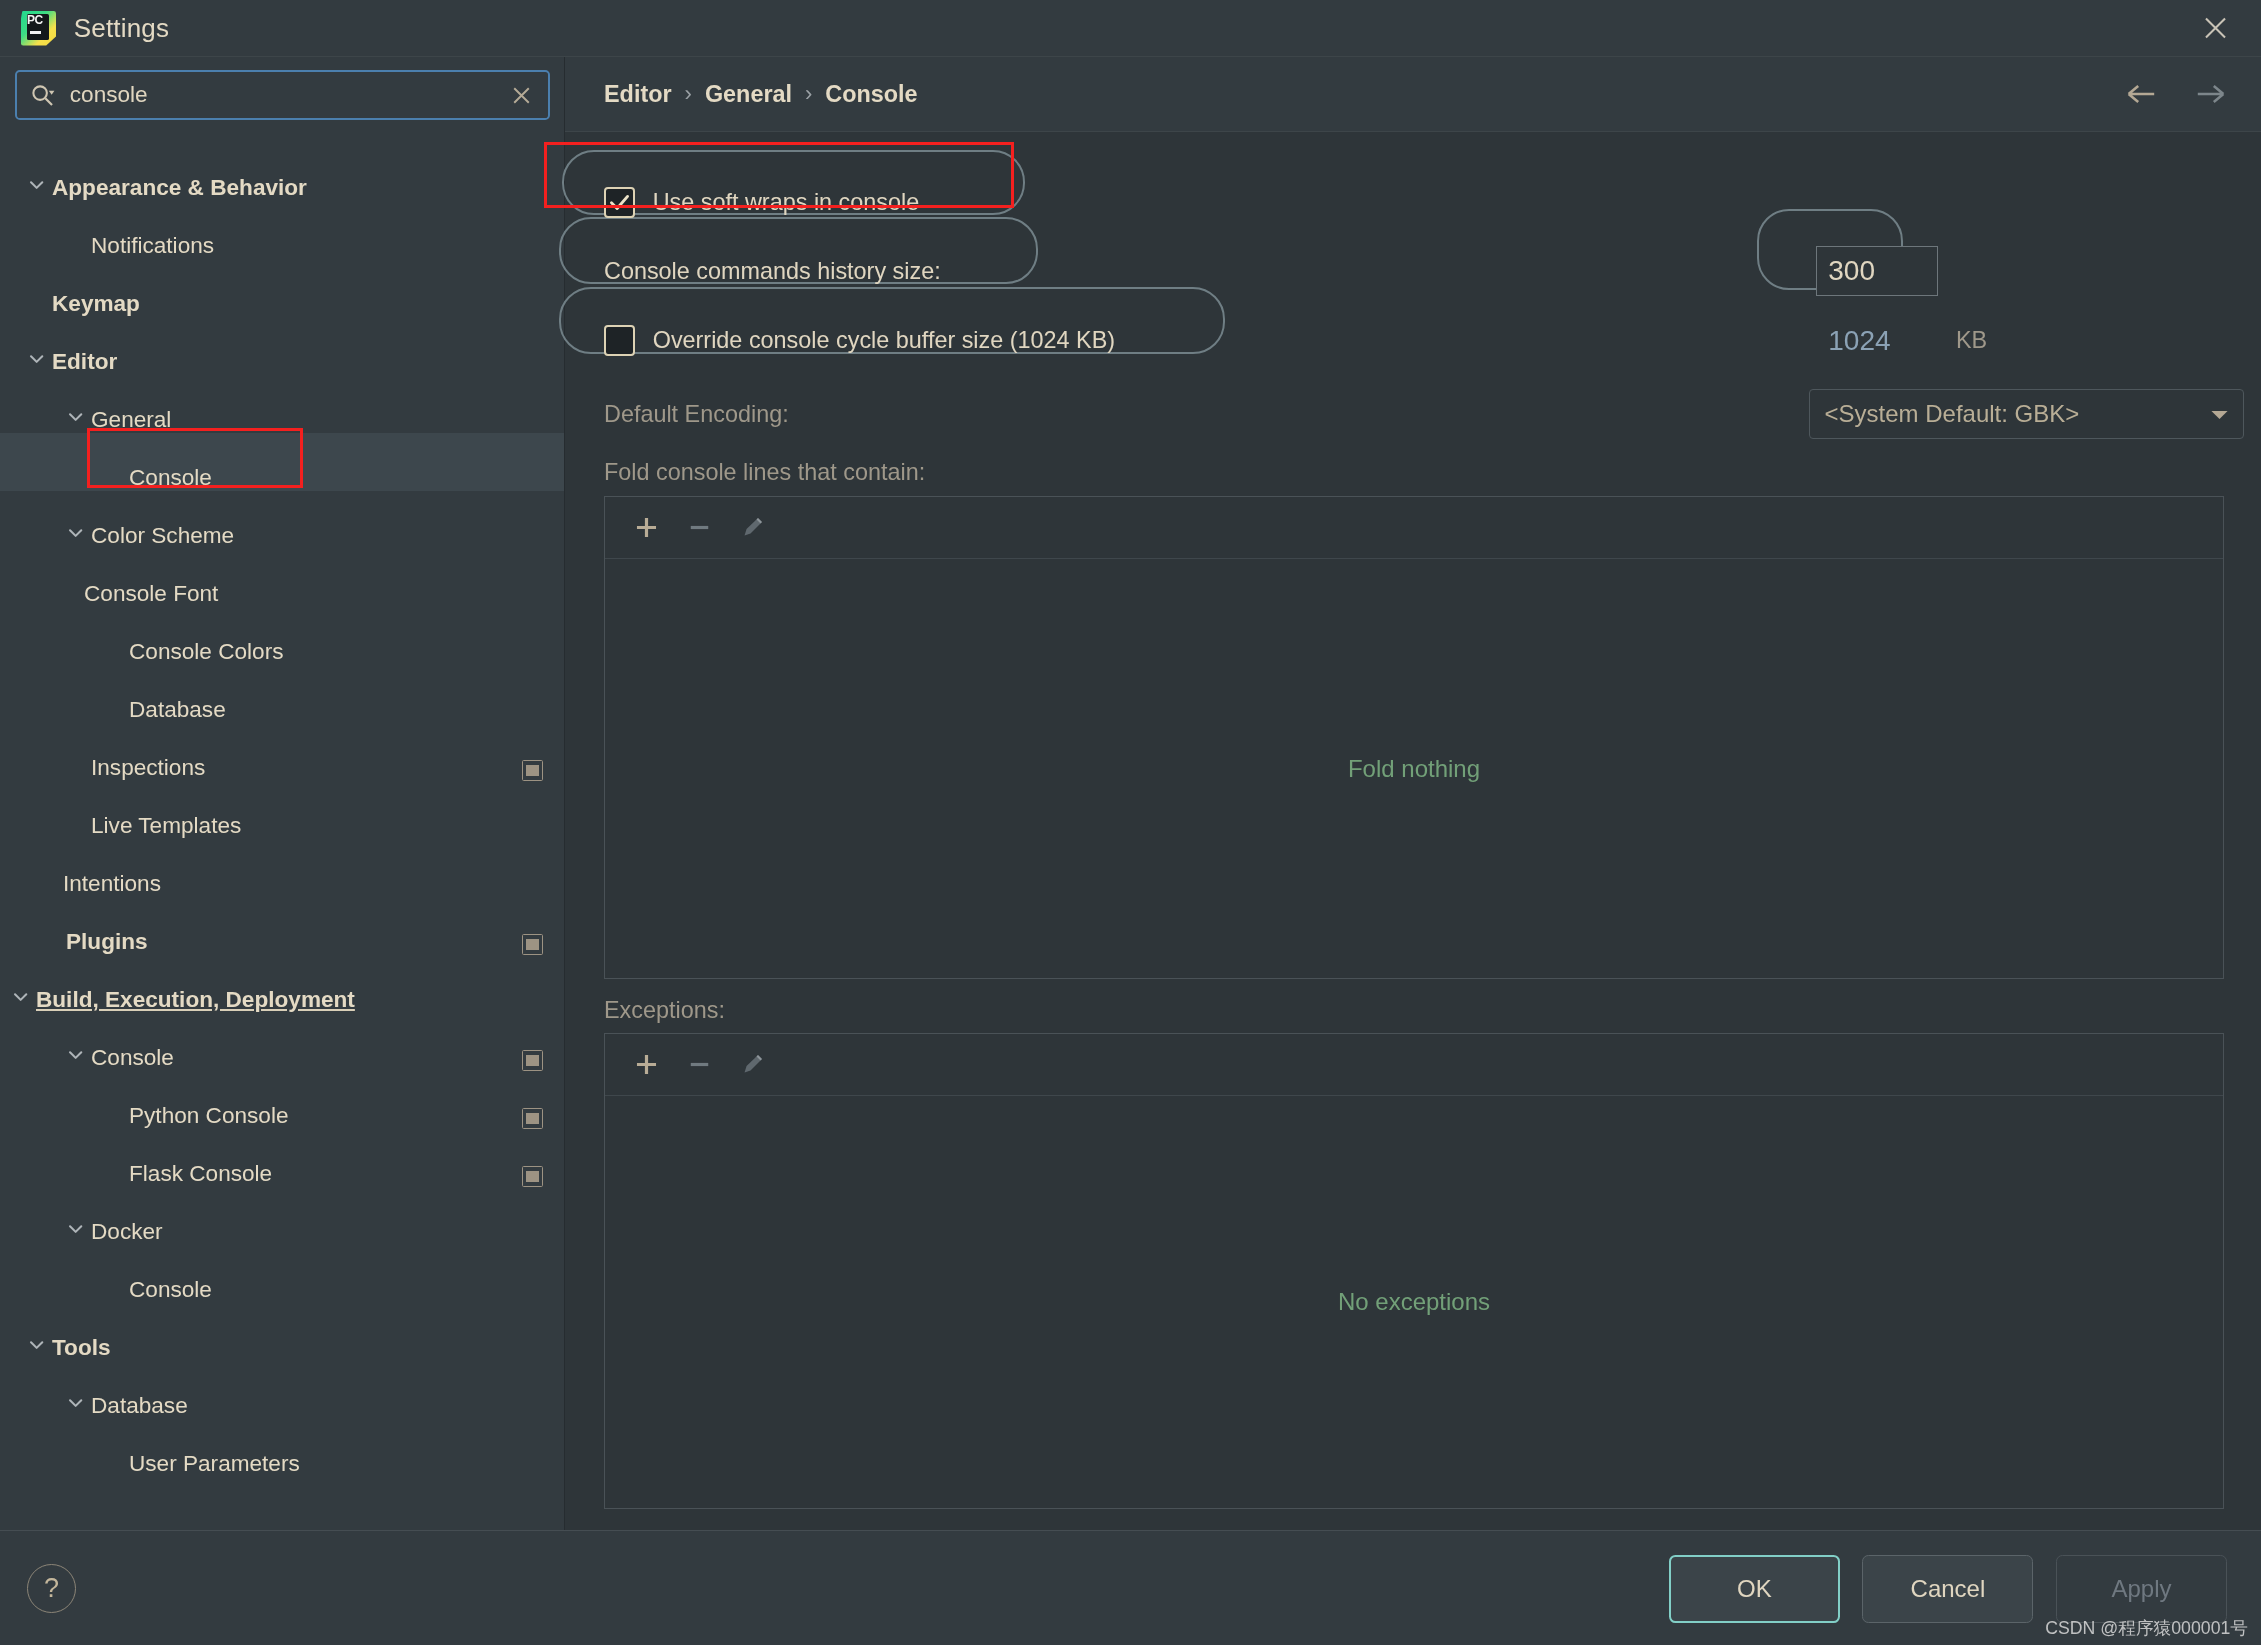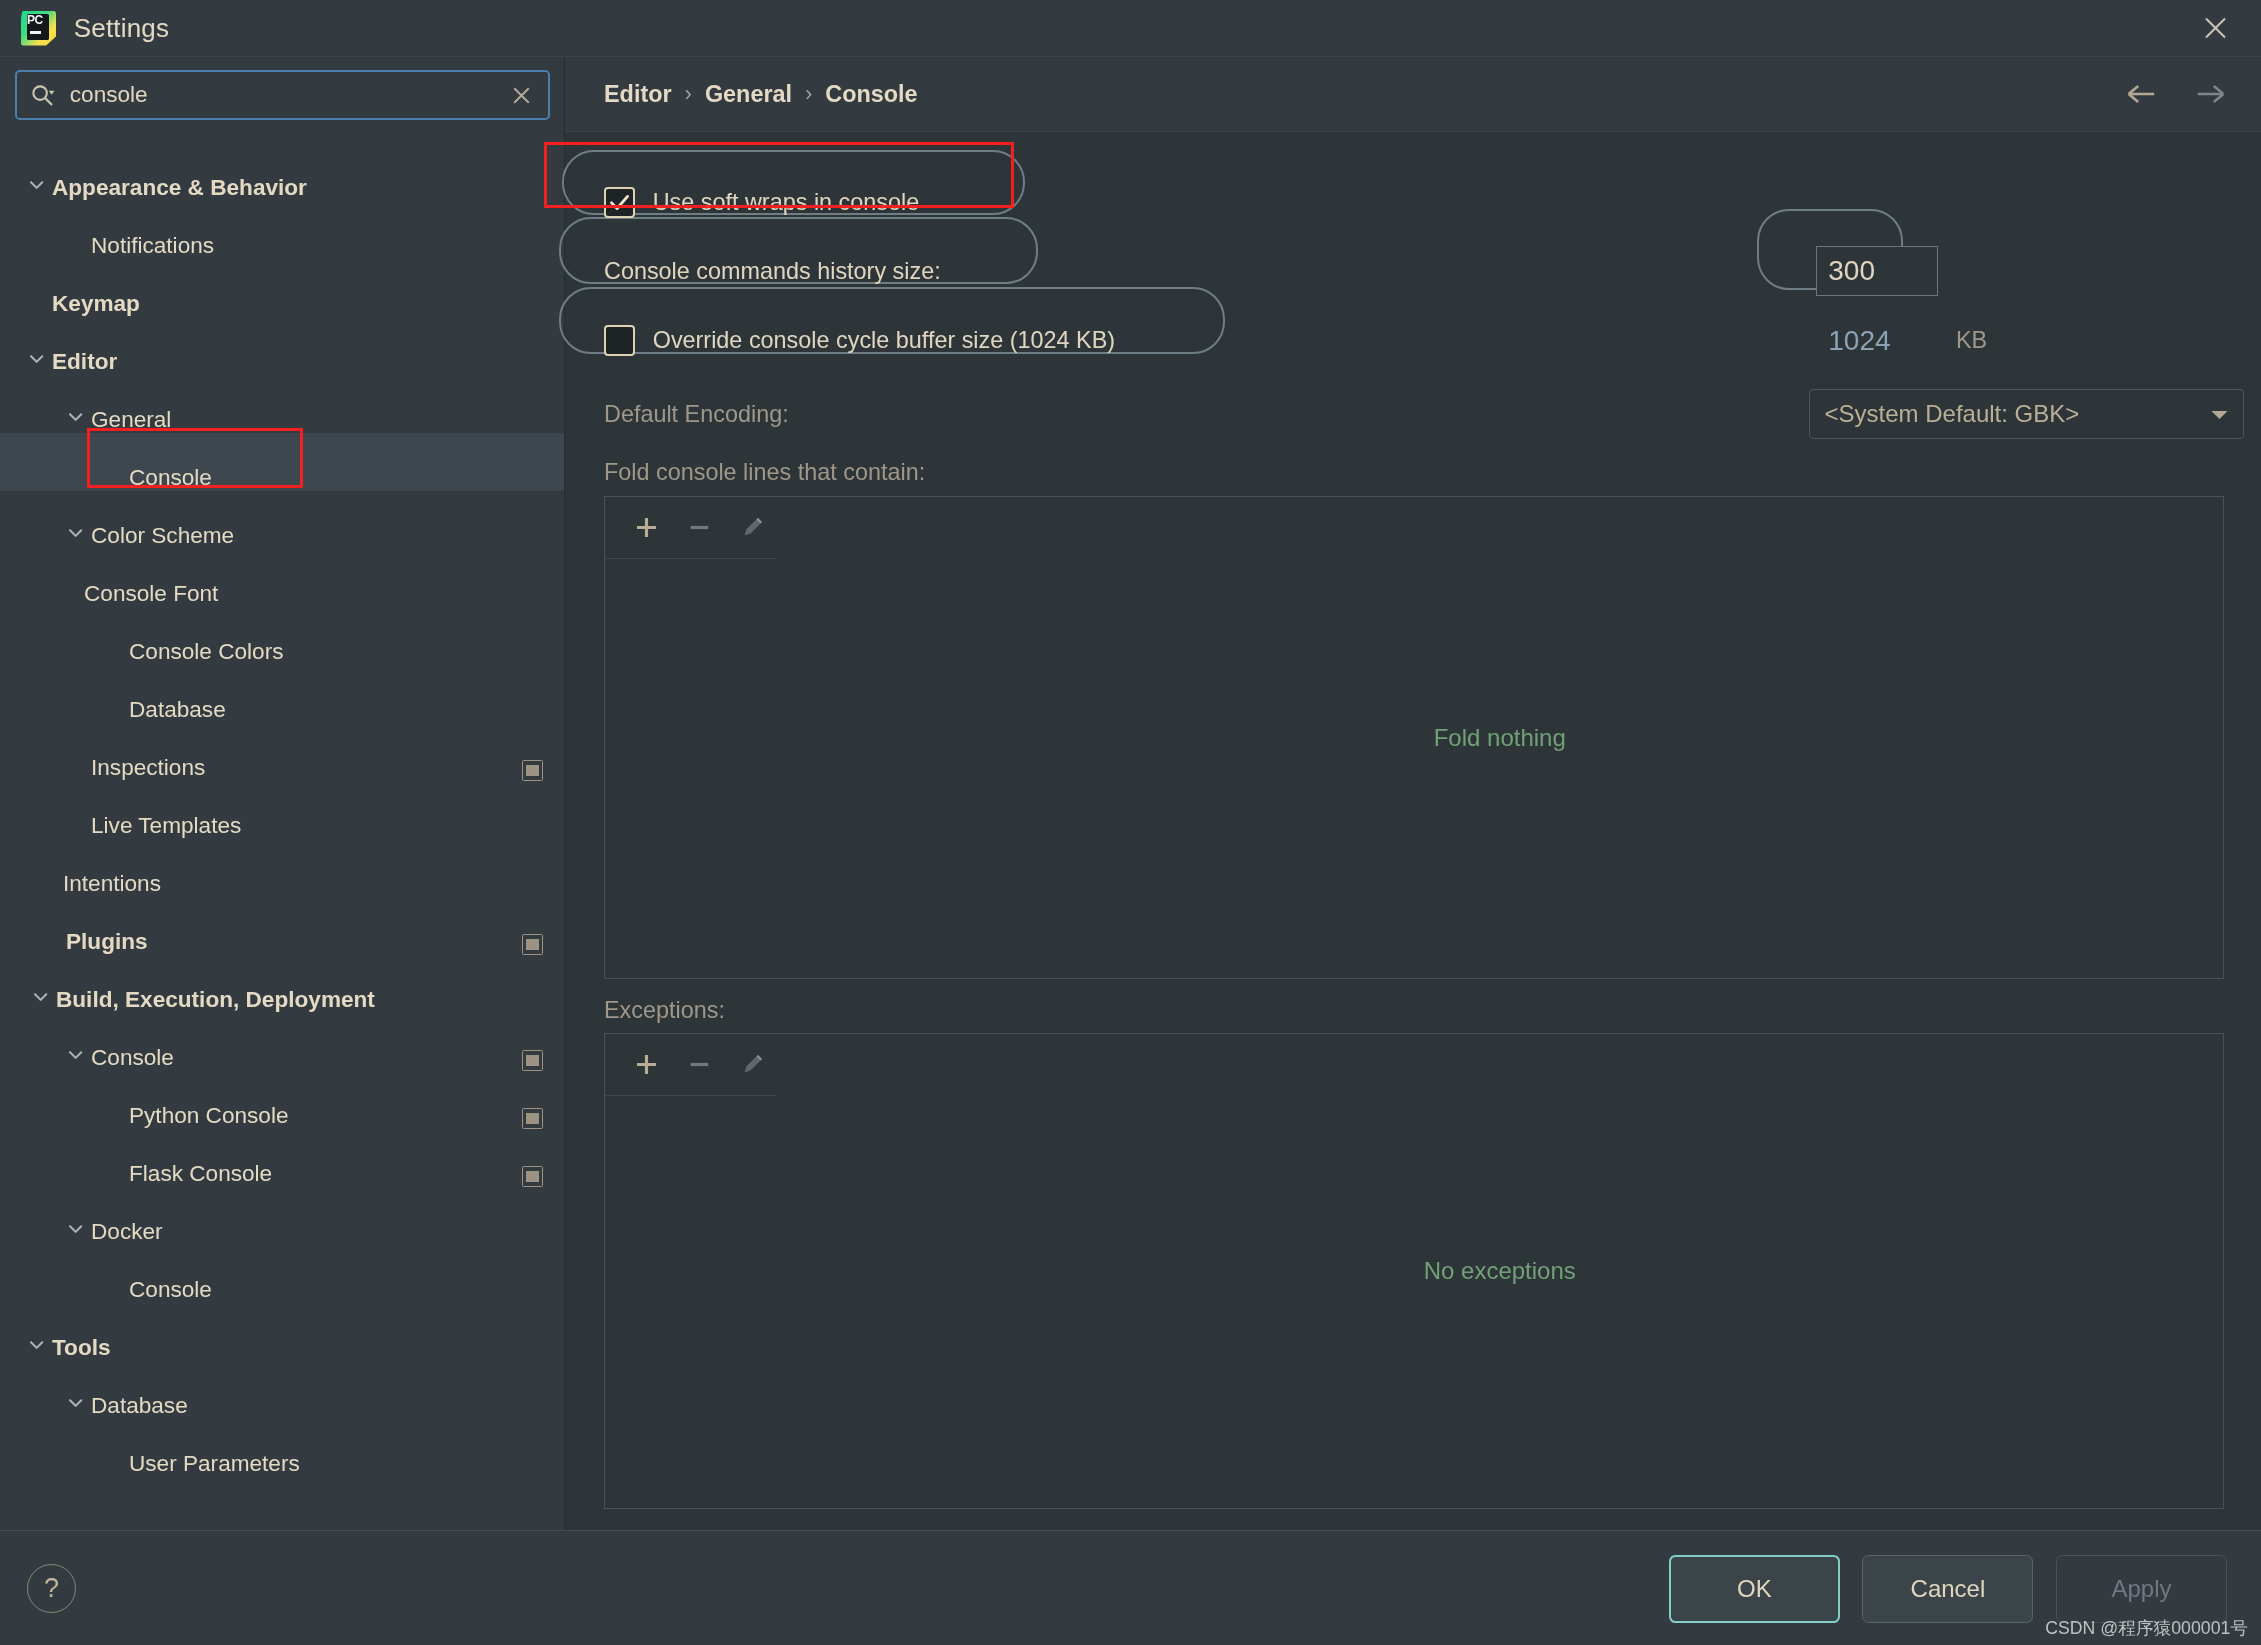--- a/index.html
+++ b/index.html
@@ -330,21 +330,21 @@
   }
   .combo-arrow {
     margin-left: auto;
     display: flex; align-items: center;
   }
 
   .listpanel {
     border: 0.8px solid #4a5257;
     background: #2e3539;
     display: flex;
-    flex-direction: row;
+    flex-direction: column;
     box-sizing: border-box;
   }
   .listtoolbar {
     height: 61px;
     min-height: 61px;
     display: flex;
     align-items: center;
     gap: 6.4px;
     padding-left: 17.7px;
     border-bottom: 0.8px solid #3f474c;
@@ -579,21 +579,21 @@
           </div>
           <div class="tree-row" style="padding-left: 35px;">
             <span class="tree-chevron empty">
               <svg width="19.3" height="19.3" viewBox="0 0 24 24">
                 <path d="M5 9 L12 16 L19 9" stroke="#aeb4b8" stroke-width="2.6" fill="none" stroke-linecap="round" stroke-linejoin="round"></path>
               </svg>
             </span>
             <span class="tree-label bold">Plugins</span>
             <span class="tree-badge"></span>
           </div>
-          <div class="tree-row" style="padding-left: 25px;">
+          <div class="tree-row" style="padding-left: 5px; text-decoration: underline;">
             <span class="tree-chevron">
               <svg width="19.3" height="19.3" viewBox="0 0 24 24">
                 <path d="M5 9 L12 16 L19 9" stroke="#aeb4b8" stroke-width="2.6" fill="none" stroke-linecap="round" stroke-linejoin="round"></path>
               </svg>
             </span>
             <span class="tree-label bold">Build, Execution, Deployment</span>
           </div>
           <div class="tree-row" style="padding-left: 60px;">
             <span class="tree-chevron">
               <svg width="19.3" height="19.3" viewBox="0 0 24 24">

